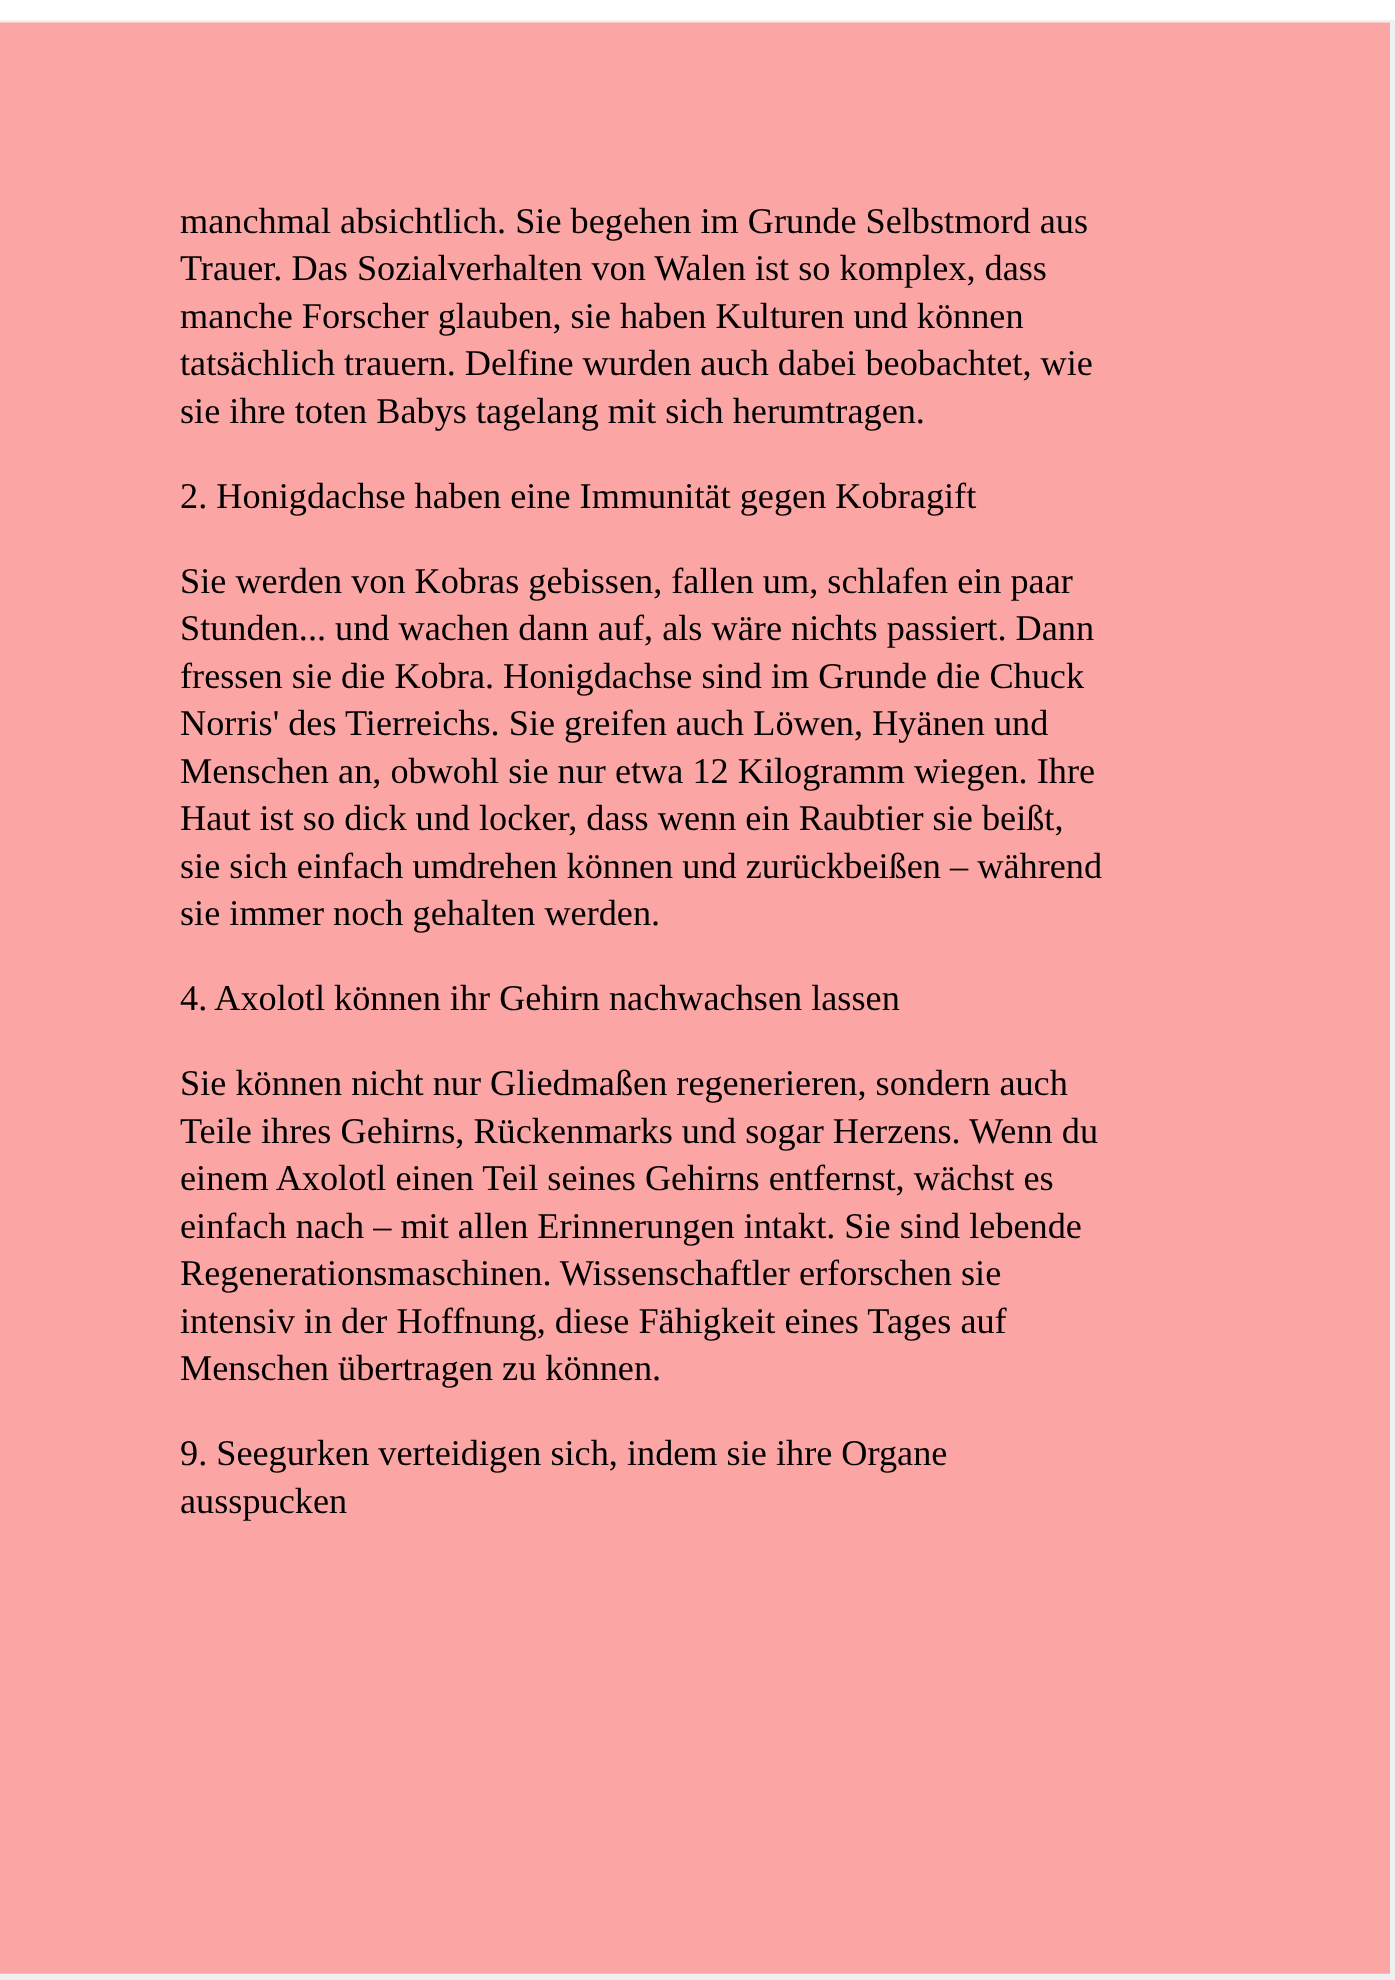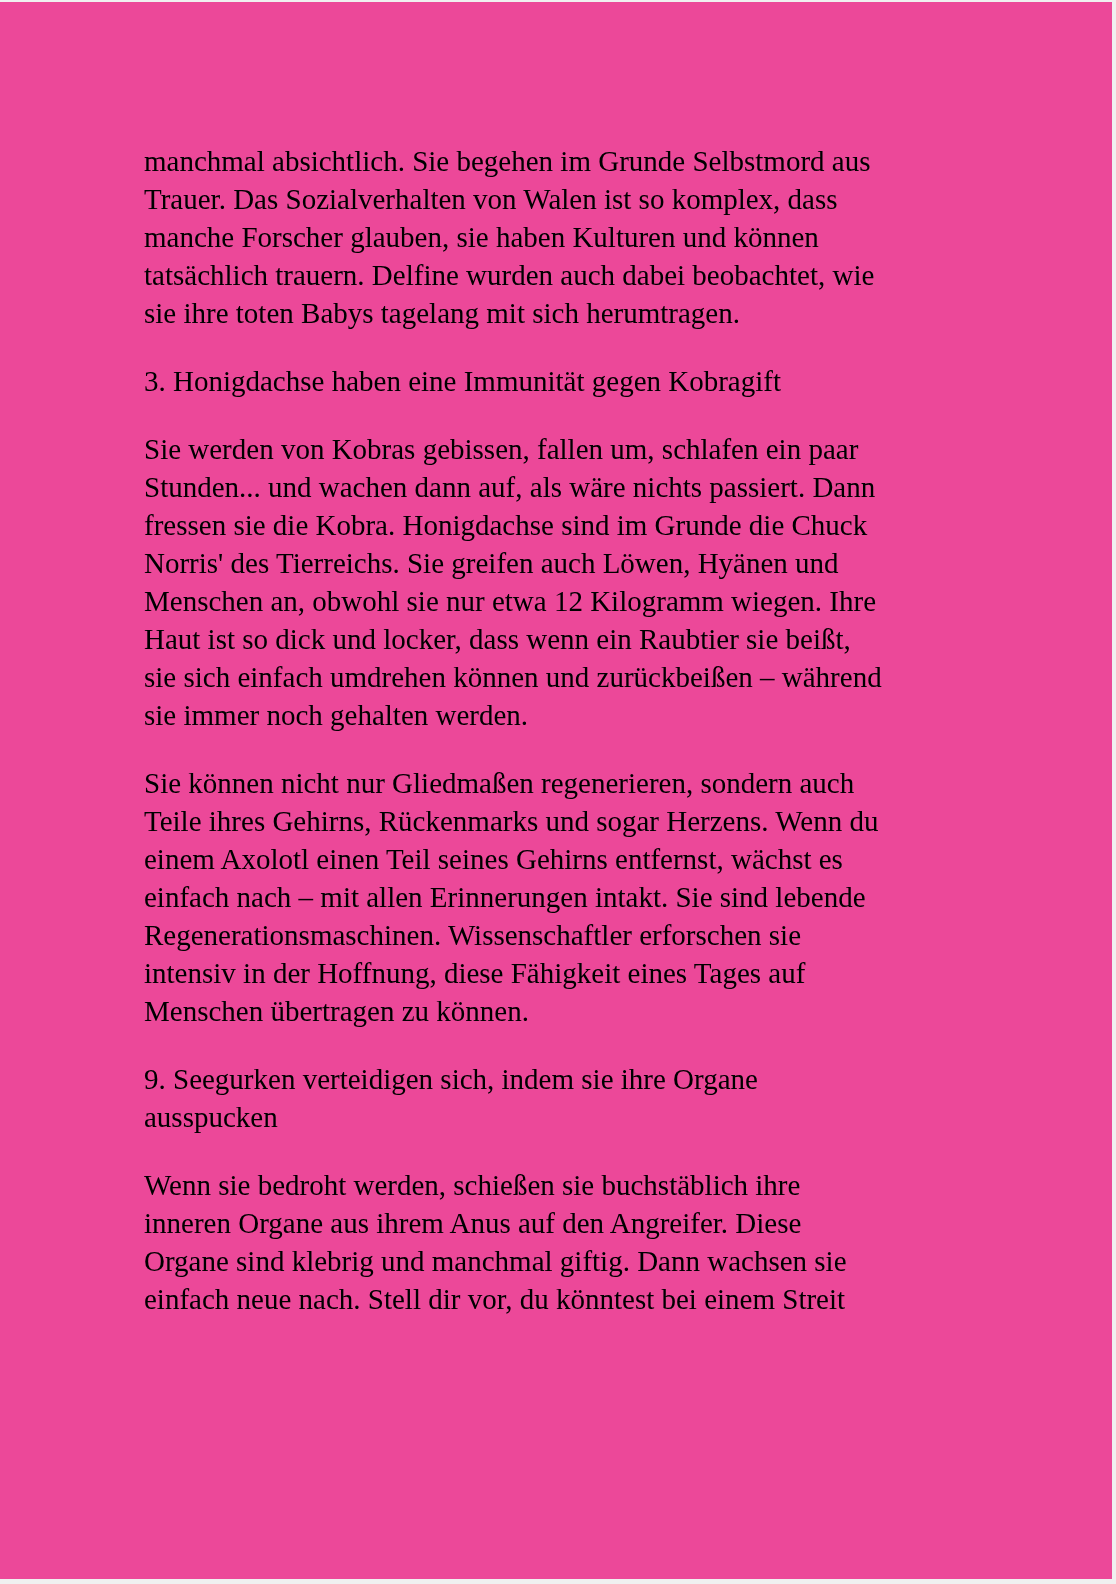--- a/index.html
+++ b/index.html
@@ -10,22 +10,23 @@
   body {
     width: 1116px;
     height: 1584px;
     position: relative;
     overflow: hidden;
     font-family: "Liberation Serif", "DejaVu Serif", serif;
   }
   .page {
     position: absolute;
     inset: 0;
-    background: #ec4899;
+    background: #fca5a5;
     overflow: hidden;
+    margin-top: 16px;
   }
   .content {
     position: absolute;
     top: 0;
     left: 0;
     padding: 142px 0 0 144px;
     width: 860px;
   }
   .para {
     margin: 0 0 30px 0;
@@ -47,46 +48,43 @@
 
 <div class="page">
 
   <div class="content">
     <p class="para">manchmal absichtlich. Sie begehen im Grunde Selbstmord aus
 Trauer. Das Sozialverhalten von Walen ist so komplex, dass
 manche Forscher glauben, sie haben Kulturen und können
 tatsächlich trauern. Delfine wurden auch dabei beobachtet, wie
 sie ihre toten Babys tagelang mit sich herumtragen.</p>
 
-    <p class="para">3. Honigdachse haben eine Immunität gegen Kobragift</p>
+    <p class="para">2. Honigdachse haben eine Immunität gegen Kobragift</p>
 
     <p class="para">Sie werden von Kobras gebissen, fallen um, schlafen ein paar
 Stunden... und wachen dann auf, als wäre nichts passiert. Dann
 fressen sie die Kobra. Honigdachse sind im Grunde die Chuck
 Norris' des Tierreichs. Sie greifen auch Löwen, Hyänen und
 Menschen an, obwohl sie nur etwa 12 Kilogramm wiegen. Ihre
 Haut ist so dick und locker, dass wenn ein Raubtier sie beißt,
 sie sich einfach umdrehen können und zurückbeißen – während
 sie immer noch gehalten werden.</p>
 
+    <p class="para">4. Axolotl können ihr Gehirn nachwachsen lassen</p>
 
     <p class="para">Sie können nicht nur Gliedmaßen regenerieren, sondern auch
 Teile ihres Gehirns, Rückenmarks und sogar Herzens. Wenn du
 einem Axolotl einen Teil seines Gehirns entfernst, wächst es
 einfach nach – mit allen Erinnerungen intakt. Sie sind lebende
 Regenerationsmaschinen. Wissenschaftler erforschen sie
 intensiv in der Hoffnung, diese Fähigkeit eines Tages auf
 Menschen übertragen zu können.</p>
 
     <p class="para">9. Seegurken verteidigen sich, indem sie ihre Organe
 ausspucken</p>
 
-    <p class="para">Wenn sie bedroht werden, schießen sie buchstäblich ihre
-inneren Organe aus ihrem Anus auf den Angreifer. Diese
-Organe sind klebrig und manchmal giftig. Dann wachsen sie
-einfach neue nach. Stell dir vor, du könntest bei einem Streit</p>
   </div>
 
   <div class="edge edge-top"></div>
   <div class="edge edge-right"></div>
   <div class="edge edge-bottom"></div>
 
 </div>
 
 </body></html>

